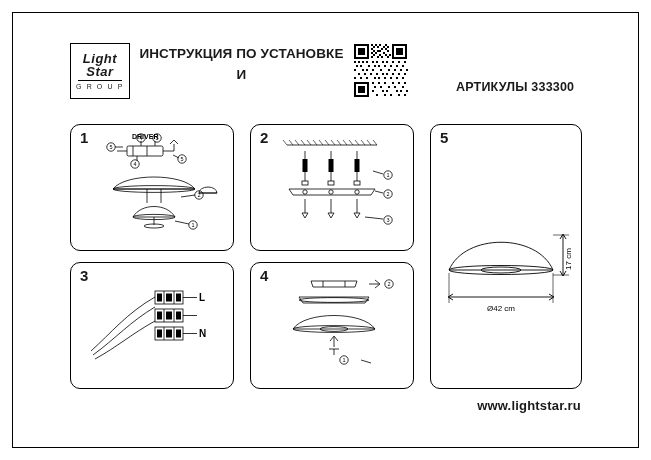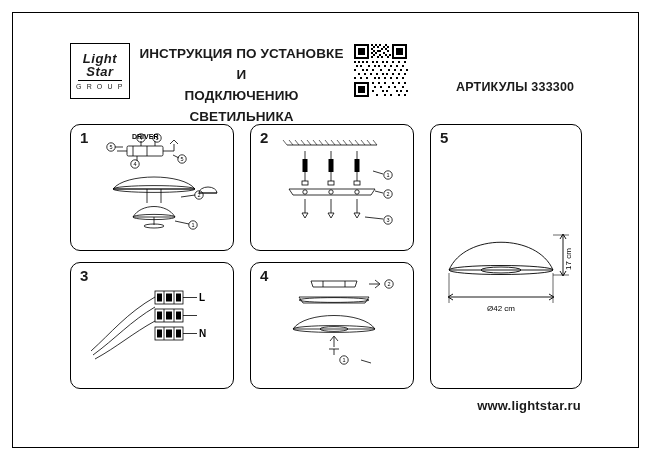--- a/index.html
+++ b/index.html
@@ -145,21 +145,20 @@
 
   <div class="logo">
     <div class="l1">Light</div>
     <div class="l2">Star</div>
     <div class="logo-underline"></div>
     <div class="l3">G R O U P</div>
   </div>
 
   <div class="title">
     <div>ИНСТРУКЦИЯ ПО УСТАНОВКЕ И</div>
-    <div>ПОДКЛЮЧЕНИЮ СВЕТИЛЬНИКА</div>
   </div>
 
   <div class="qr">
     <svg width="57" height="57" viewBox="0 0 57 57" xmlns="http://www.w3.org/2000/svg">
       <rect x="0" y="0" width="57" height="57" fill="#ffffff"></rect>
       <g fill="#000000">
 
         <rect x="2" y="2" width="15" height="15"></rect>
         <rect x="4" y="4" width="11" height="11" fill="#ffffff"></rect>
         <rect x="6" y="6" width="7" height="7"></rect>

